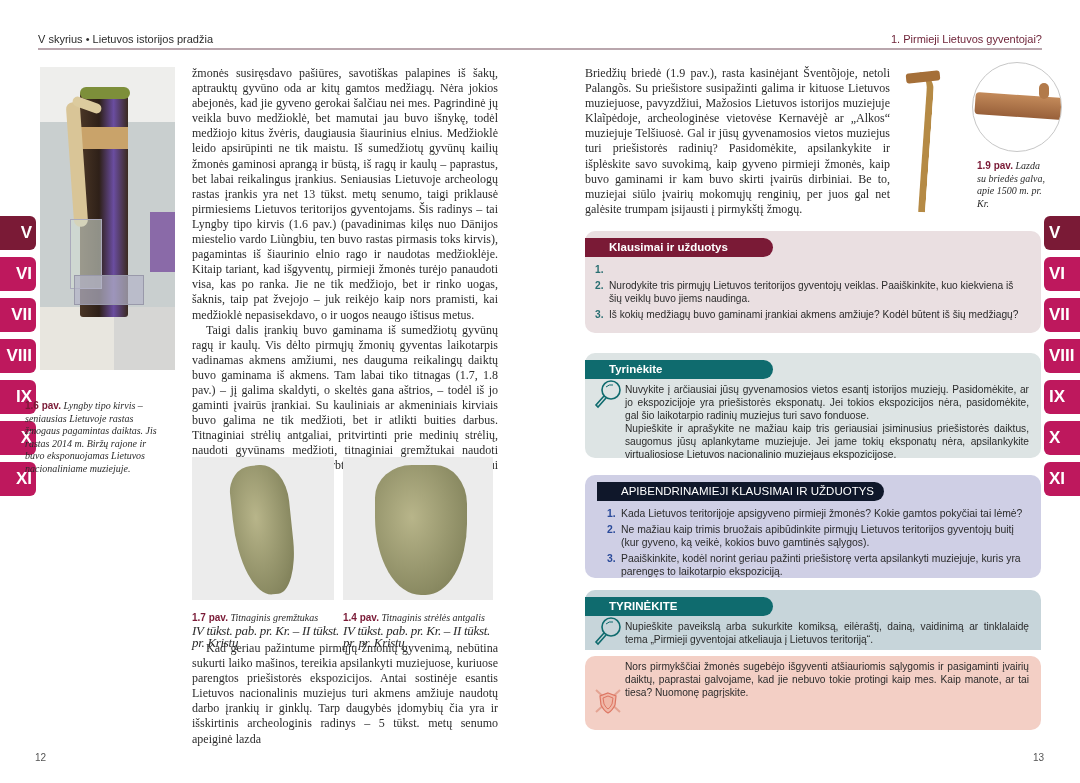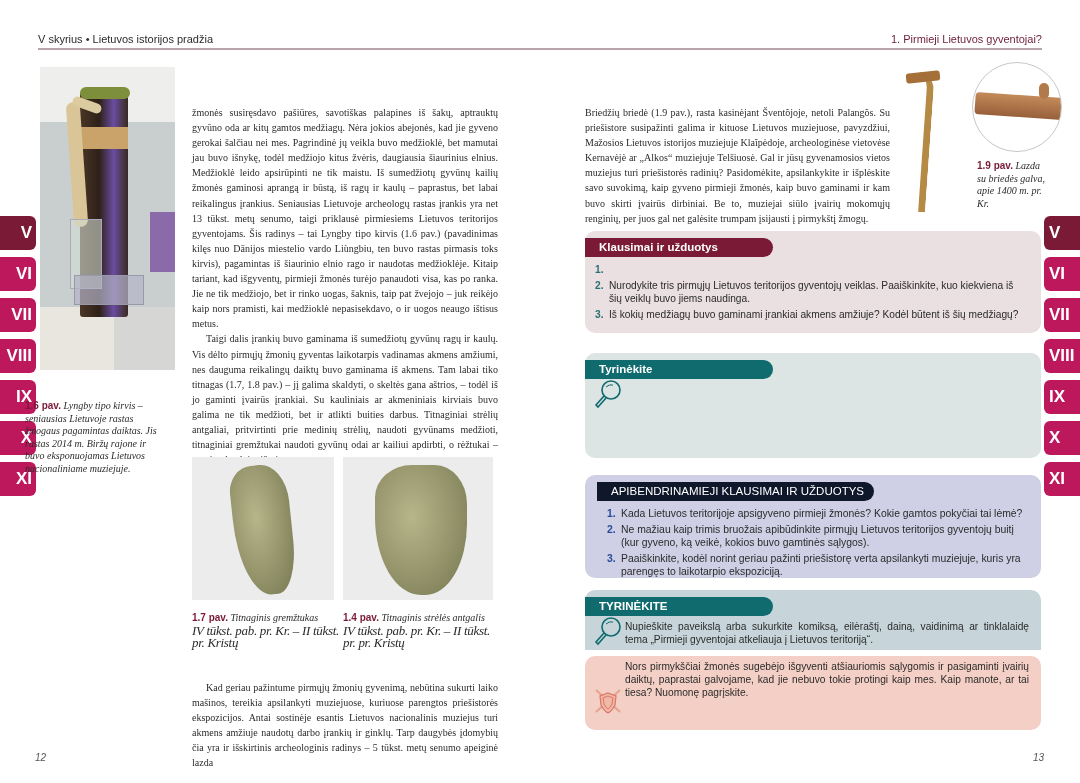--- a/index.html
+++ b/index.html
@@ -60,21 +60,21 @@
   .caption .lbl {
     font-family: "Liberation Sans", sans-serif; font-style: normal; font-weight: bold; color: #7a1a36;
   }
   .cap-16 { left: 25px; top: 378px; width: 140px; margin-top: 22px; }
   .cap-17 { left: 192px; top: 612px; width: 148px; }
   .cap-18 { left: 343px; top: 612px; width: 155px; }
   .cap-19 { left: 977px; top: 160px; width: 70px; }
   .cap-sub { display: block; font-size: 13px; letter-spacing: -0.3px; }
 
   .body-text {
-    position: absolute; font-size: 10px; line-height: 15.1px; text-align: justify; color: #2b2b2b; margin-top: 39px;
+    position: absolute; font-size: 12px; line-height: 15.1px; text-align: justify; color: #2b2b2b;
   }
   .body-text p { text-indent: 0; }
   .body-text p.indent { text-indent: 14px; }
   .col-a { left: 192px; top: 66px; width: 306px; }
   .col-b { left: 192px; top: 641px; width: 306px; }
   .col-c { left: 585px; top: 66px; width: 305px; }
 
   
   .flint-box {
     position: absolute; top: 457px; width: 142px; height: 143px; background: #ececec;
@@ -100,21 +100,21 @@
   .staff-zoom .piece { position:absolute; left:2px; top:32px; width: 88px; height: 22px; background: linear-gradient(#c38a5a,#98603a); border-radius: 4px; transform: rotate(4deg); }
   .staff-zoom .knob { position:absolute; left:66px; top:20px; width:10px; height:16px; background:#b27a4a; border-radius:5px; }
 
   
   .box {
     position: absolute; left: 585px; width: 456px; border-radius: 10px;
     font-family: "Liberation Sans", sans-serif; font-size: 10.2px; line-height: 13px; color: #2b2b2b;
   }
   .box-head {
     display: inline-block; color: #ffffff; font-weight: bold; font-size: 11.5px;
-    padding: 3px 10px 3px 14px; border-radius: 0 10px 10px 0; min-width: 188px;
+    padding: 3px 10px 3px 24px; border-radius: 0 10px 10px 0; min-width: 188px;
     margin-top: 7px;
   }
   .box ol { list-style: none; padding: 6px 12px 8px 10px; }
   .box ol li { display: flex; margin-bottom: 3px; }
   .box ol li .num { width: 14px; flex-shrink: 0; font-weight: bold; }
   .b-klaus { top: 231px; height: 102px; background: #eadfe1; }
   .b-klaus .box-head { background: #7a1a36; min-width: 188px; }
   .b-klaus .num { color: #2a6f72; }
 
   .b-tyr1 { top: 353px; height: 105px; background: #dde4e4; }
@@ -125,21 +125,21 @@
   .b-apib { top: 475px; height: 103px; background: #cfcfe5; }
   .b-apib .box-head { background: #0f172a; margin-left: 12px; border-radius: 0 10px 10px 0; font-weight: normal; min-width: 200px; }
   .b-apib ol { padding-left: 22px; font-size: 10.4px; }
   .b-apib .num { color: #2a4a9a; font-weight: normal; width: 18px; }
 
   .b-tyr2 { top: 590px; height: 60px; background: #c7d5da; border-radius: 10px 10px 0 0; }
   .b-nuom { top: 656px; height: 74px; background: #f3cfc5; }
   .b-nuom .box-head { background: #dd7562; }
 
   .page-num {
-    position: absolute; top: 752px; font-family: "Liberation Sans", sans-serif; font-size: 10px; color: #555; font-style: italic;
+    position: absolute; top: 752px; font-family: "Liberation Sans", sans-serif; font-size: 10px; color: #555;
   }
   .pn-left { left: 35px; }
   .pn-right { right: 36px; }
 </style>
 </head>
 <body>
 
 <div class="header-left">V skyrius • Lietuvos istorijos pradžia</div>
 <div class="header-right">1. Pirmieji Lietuvos gyventojai?</div>
 <div class="header-rule rule-left"></div>
@@ -212,21 +212,21 @@
 </div>
 
 <div class="staff"></div>
 <div class="staff-head"></div>
 <div class="staff-zoom">
   <div class="piece"></div>
   <div class="knob"></div>
 </div>
 <div class="caption cap-19">
   <span class="lbl">1.9 pav.</span>
-  <span>Lazda su briedės galva, apie 1400 m. pr. Kr.</span>
+  <span>Lazda su briedės galva, apie 1500 m. pr. Kr.</span>
 </div>
 
 <div class="box b-klaus">
   <div class="box-head">Klausimai ir užduotys</div>
   <ol>
     <li>
         <span class="num">1.</span>
       </li>
     <li>
         <span class="num">2.</span>
@@ -242,20 +242,22 @@
 <div class="box b-tyr1">
   <div class="box-head">Tyrinėkite</div>
   <div class="icon-area" style="top:26px;">
     <svg width="30" height="30" viewBox="0 0 30 30">
         <circle cx="18" cy="11" r="9" fill="none" stroke="#0f6b6e" stroke-width="1.6"></circle>
         <path d="M11 17 L3 26 L5 28 L13 19" fill="none" stroke="#0f6b6e" stroke-width="1.6"></path>
         <path d="M13 8 Q16 5 20 6" fill="none" stroke="#0f6b6e" stroke-width="1"></path>
       </svg>
   </div>
   <div class="with-icon">
+    <p>Nuvykite į arčiausiai jūsų gyvenamosios vietos esantį istorijos muziejų. Pasidomėkite, ar jo ekspozicijoje yra priešistorės eksponatų. Jei tokios ekspozicijos nėra, pasidomėkite, gal šio laikotarpio radinių muziejus turi savo fonduose.</p>
+    <p>Nupieškite ir aprašykite ne mažiau kaip tris geriausiai įsiminusius priešistorės daiktus, saugomus jūsų aplankytame muziejuje. Jei jame tokių eksponatų nėra, apsilankykite virtualiosiose Lietuvos nacionalinio muziejaus ekspozicijose.</p>
   </div>
 </div>
 
 <div class="box b-apib">
   <div class="box-head">APIBENDRINAMIEJI KLAUSIMAI IR UŽDUOTYS</div>
   <ol>
     <li>
         <span class="num">1.</span>
         <span>Kada Lietuvos teritorijoje apsigyveno pirmieji žmonės? Kokie gamtos pokyčiai tai lėmė?</span>
       </li>

